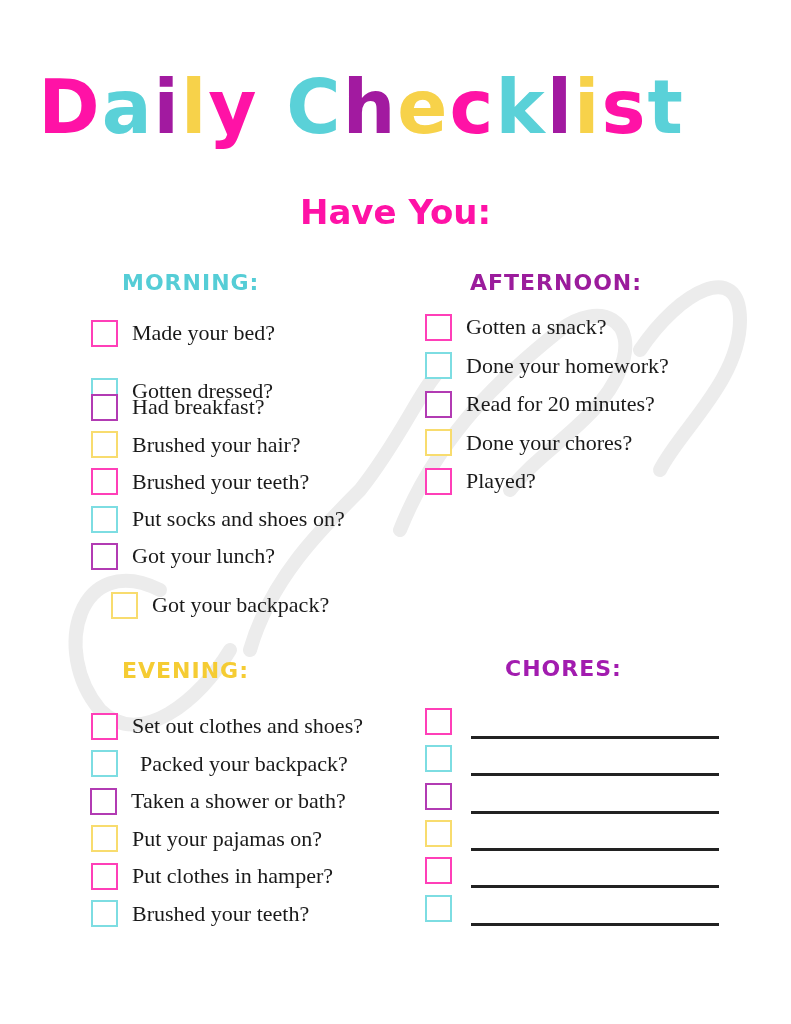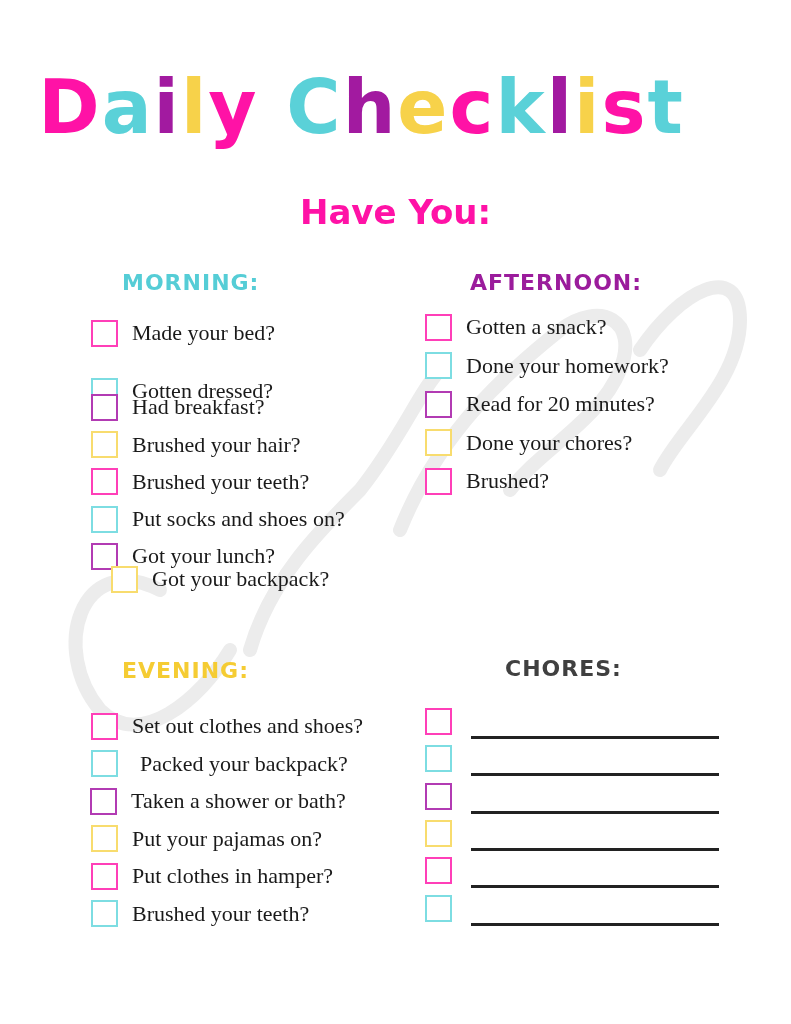--- a/index.html
+++ b/index.html
@@ -27,21 +27,21 @@
   </g>
 </svg>
 
 <div class="title" id="title"><span style="color: rgb(255, 18, 166);">D</span><span style="color: rgb(90, 209, 216);">a</span><span style="color: rgb(162, 26, 160);">i</span><span style="color: rgb(247, 210, 74);">l</span><span style="color: rgb(255, 18, 166);">y</span><span style="color: rgb(255, 255, 255);">&nbsp;</span><span style="color: rgb(90, 209, 216);">C</span><span style="color: rgb(162, 26, 160);">h</span><span style="color: rgb(247, 210, 74);">e</span><span style="color: rgb(255, 18, 166);">c</span><span style="color: rgb(90, 209, 216);">k</span><span style="color: rgb(162, 26, 160);">l</span><span style="color: rgb(247, 210, 74);">i</span><span style="color: rgb(255, 18, 166);">s</span><span style="color: rgb(90, 209, 216);">t</span></div>
 
 <div class="subtitle">Have You:</div>
 
 <div class="sec-head" style="left:122px;top:270px;color:#55cdd6;">MORNING:</div>
 <div class="sec-head" style="left:470px;top:270px;color:#9b1c9c;">AFTERNOON:</div>
 <div class="sec-head" style="left:122px;top:658px;color:#f5cc33;text-align:right;">EVENING:</div>
-<div class="sec-head" style="left:505px;top:656px;color:#404040;">CHORES:</div>
+<div class="sec-head" style="left:505px;top:656px;color:#a21caf;">CHORES:</div>
 
 <div id="morning">
     <div class="row" style="left: 91px; top: 318px;">
       <div class="cb" style="border-color: rgb(255, 63, 184);"></div>
       <span class="lbl">Made your bed?</span>
     </div>
     <div class="row" style="left: 91px; top: 376px;">
       <div class="cb" style="border-color: rgb(125, 221, 226);"></div>
       <span class="lbl">Gotten dressed?</span>
     </div>
@@ -58,21 +58,21 @@
       <span class="lbl">Brushed your teeth?</span>
     </div>
     <div class="row" style="left: 91px; top: 504px;">
       <div class="cb" style="border-color: rgb(125, 221, 226);"></div>
       <span class="lbl">Put socks and shoes on?</span>
     </div>
     <div class="row" style="left: 91px; top: 541.2px;">
       <div class="cb" style="border-color: rgb(178, 59, 179);"></div>
       <span class="lbl">Got your lunch?</span>
     </div>
-    <div class="row" style="left: 91px; top: 564px; padding-left: 20px;">
+    <div class="row" style="left: 91px; top: 590px; padding-left: 20px;">
       <div class="cb" style="border-color: rgb(248, 220, 110);"></div>
       <span class="lbl">Got your backpack?</span>
     </div>
   </div>
 <div id="afternoon">
     <div class="row" style="left: 425px; top: 312px;">
       <div class="cb" style="border-color: rgb(255, 63, 184);"></div>
       <span class="lbl">Gotten a snack?</span>
     </div>
     <div class="row" style="left: 425px; top: 350.5px;">
@@ -82,21 +82,21 @@
     <div class="row" style="left: 425px; top: 389px;">
       <div class="cb" style="border-color: rgb(178, 59, 179);"></div>
       <span class="lbl">Read for 20 minutes?</span>
     </div>
     <div class="row" style="left: 425px; top: 427.5px;">
       <div class="cb" style="border-color: rgb(248, 220, 110);"></div>
       <span class="lbl">Done your chores?</span>
     </div>
     <div class="row" style="left: 425px; top: 466px;">
       <div class="cb" style="border-color: rgb(255, 63, 184);"></div>
-      <span class="lbl">Brushed?</span>
+      <span class="lbl">Played?</span>
     </div>
   </div>
 <div id="evening">
     <div class="row" style="left: 91px; top: 711px;">
       <div class="cb" style="border-color: rgb(255, 63, 184);"></div>
       <span class="lbl">Set out clothes and shoes?</span>
     </div>
     <div class="row" style="left: 91px; top: 748.5px; gap: 8px;">
       <div class="cb" style="border-color: rgb(125, 221, 226);"></div>
       <span class="lbl">Packed your backpack?</span>

